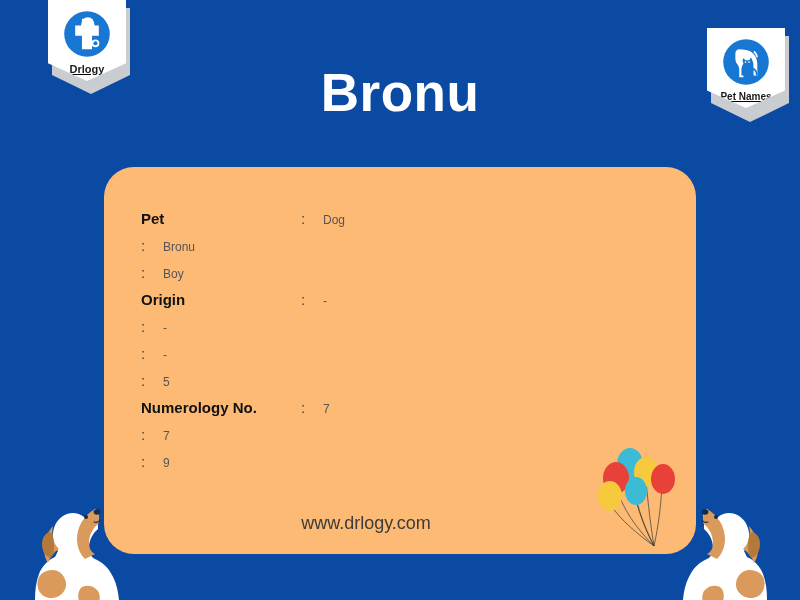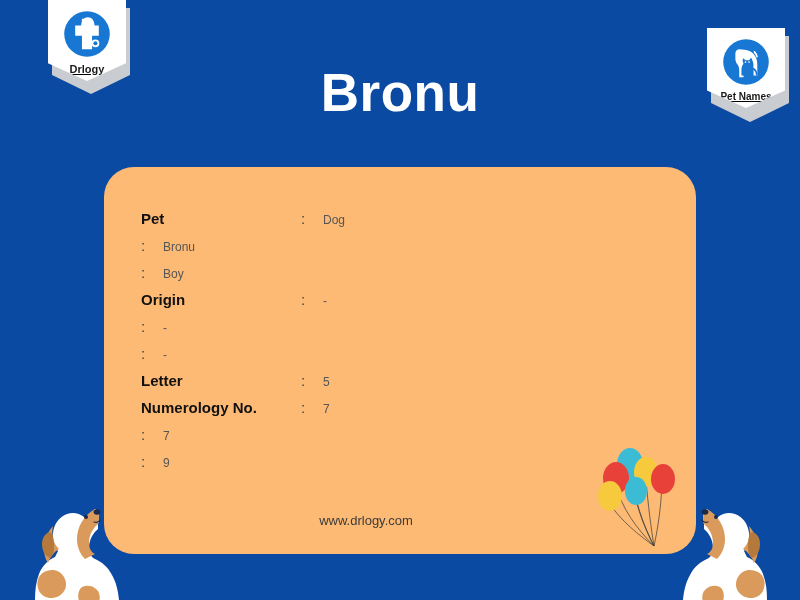--- a/index.html
+++ b/index.html
@@ -106,21 +106,21 @@
     color:#555555;
     white-space:nowrap;
   }
 
   .footer-url {
     position:absolute;
     left:0;
     width:524px;
     top:346px;
     text-align:center;
-    font-size:13px;
+    font-size:18px;
     color:#3b3b3b;
   }
 
   .balloons {
     position:absolute;
     right:4px;
     bottom:0px;
     width:96px;
     height:108px;
   }
@@ -195,21 +195,20 @@
       <div class="info-colon">:</div>
       <div class="info-value">-</div>
     </div>
 
     <div class="info-row">
       <div class="info-colon">:</div>
       <div class="info-value">-</div>
     </div>
 
     <div class="info-row">
-      <div class="info-label">Letter</div>
       <div class="info-colon">:</div>
       <div class="info-value">5</div>
     </div>
 
     <div class="info-row">
       <div class="info-label">Numerology No.</div>
       <div class="info-colon">:</div>
       <div class="info-value">7</div>
     </div>
 

